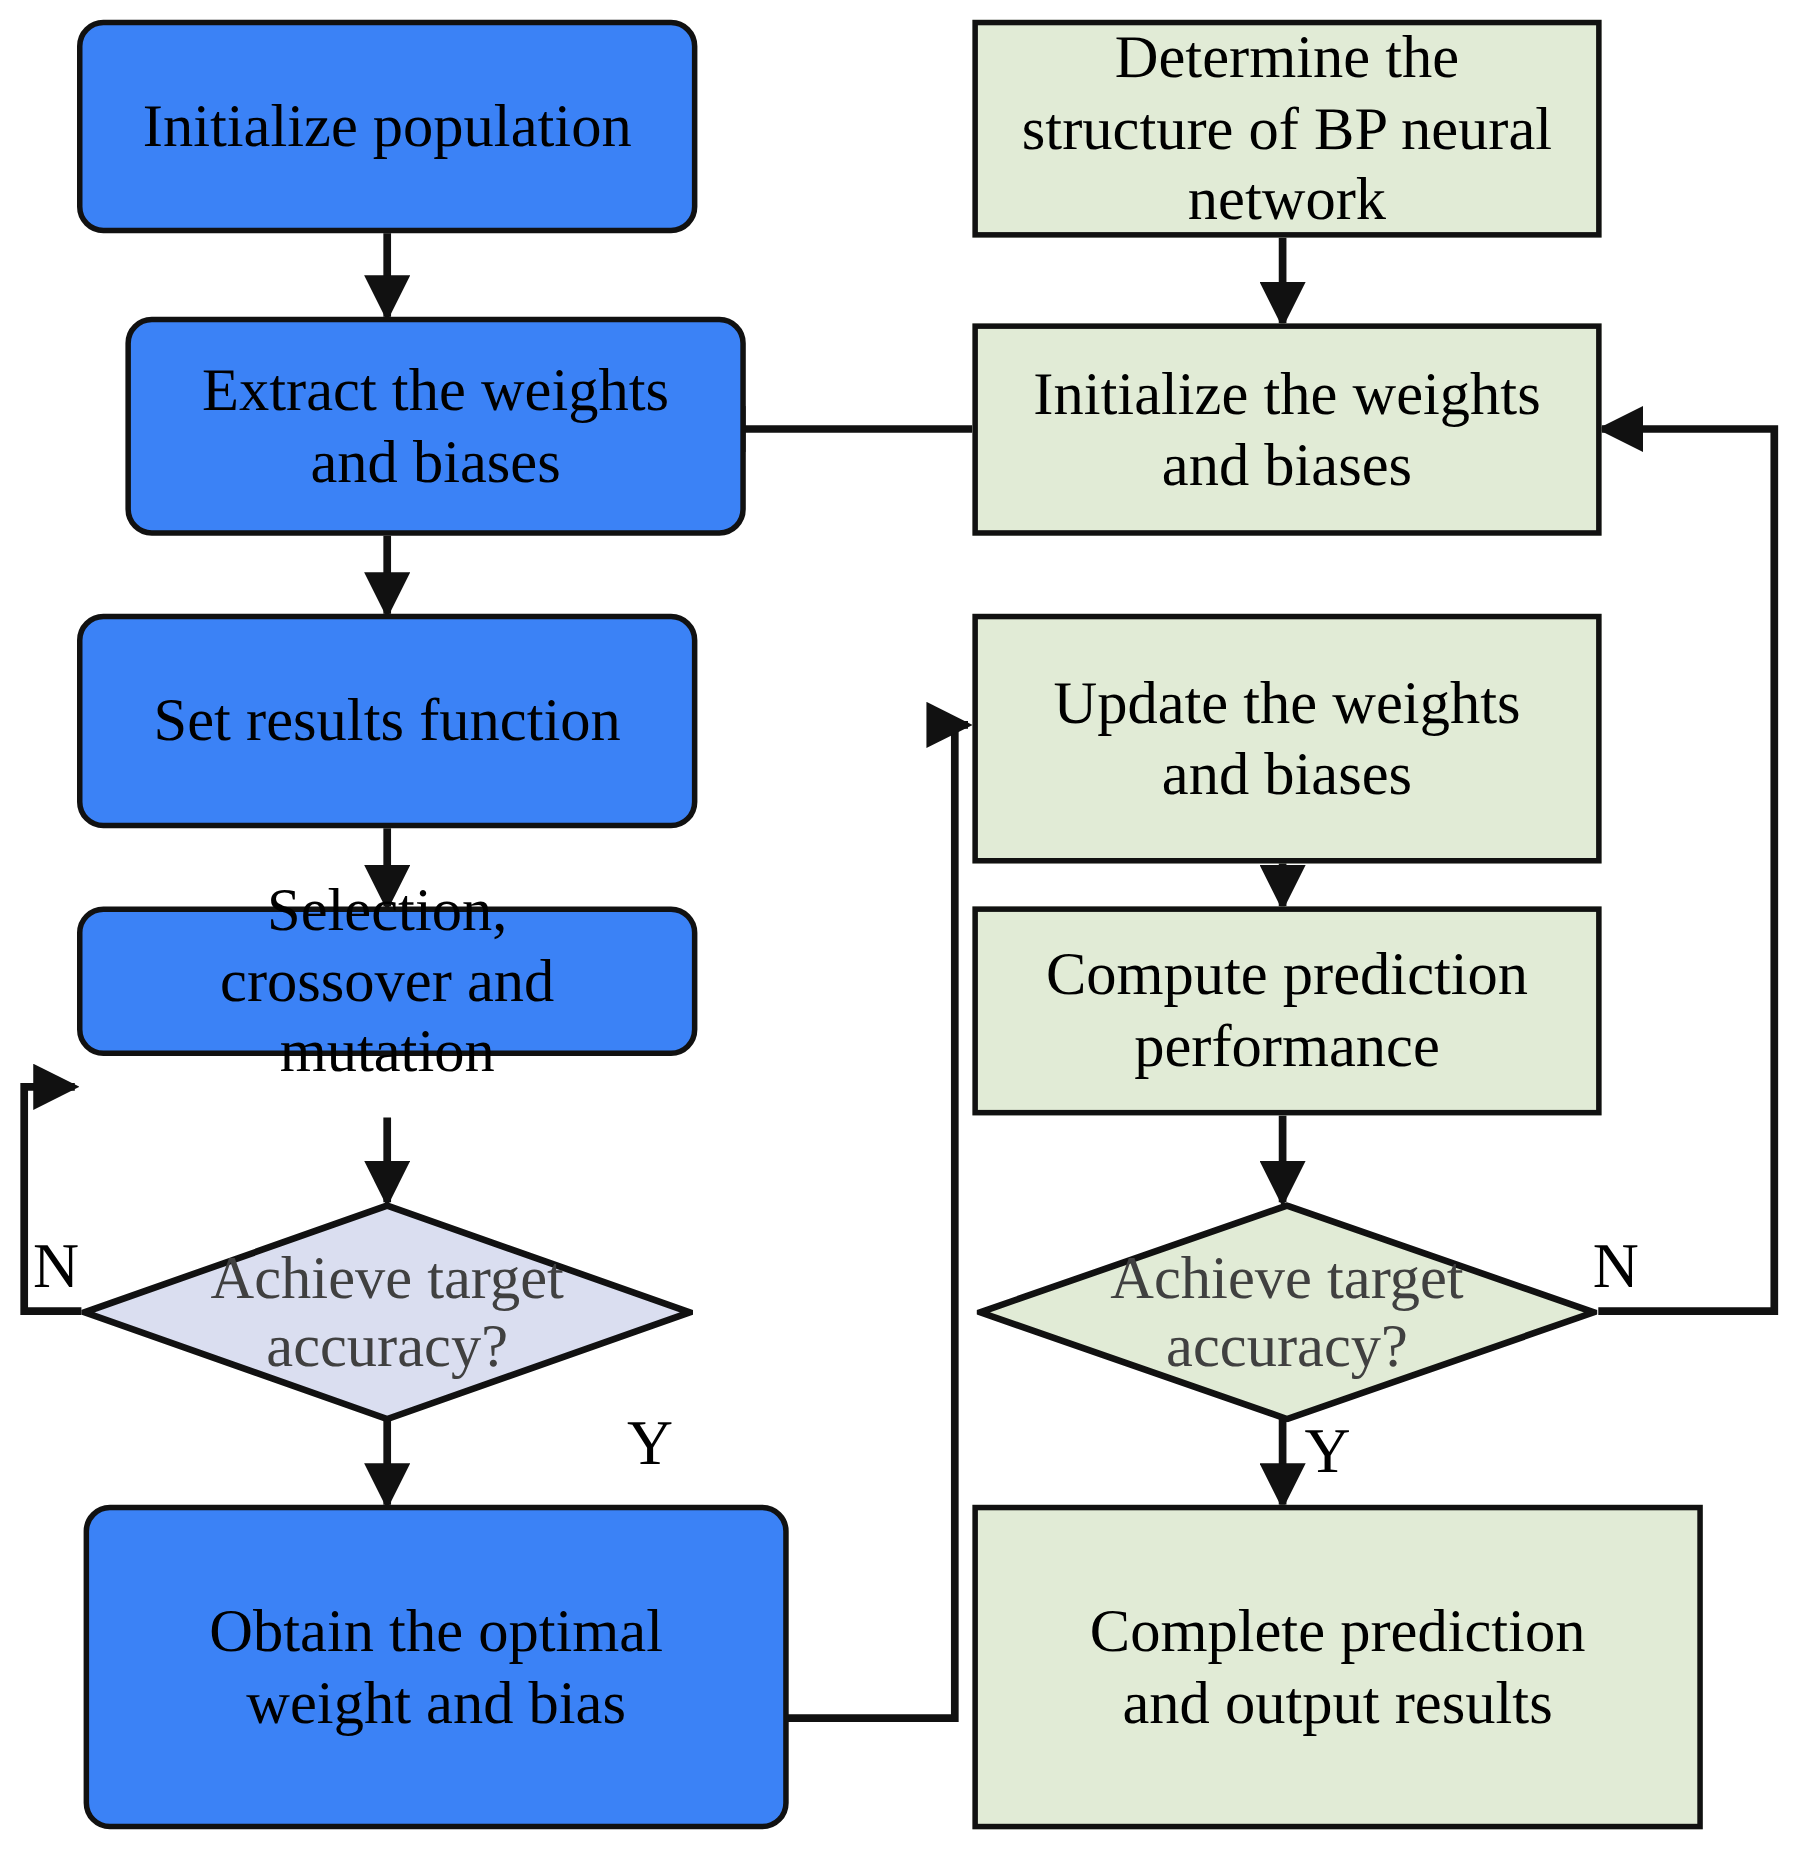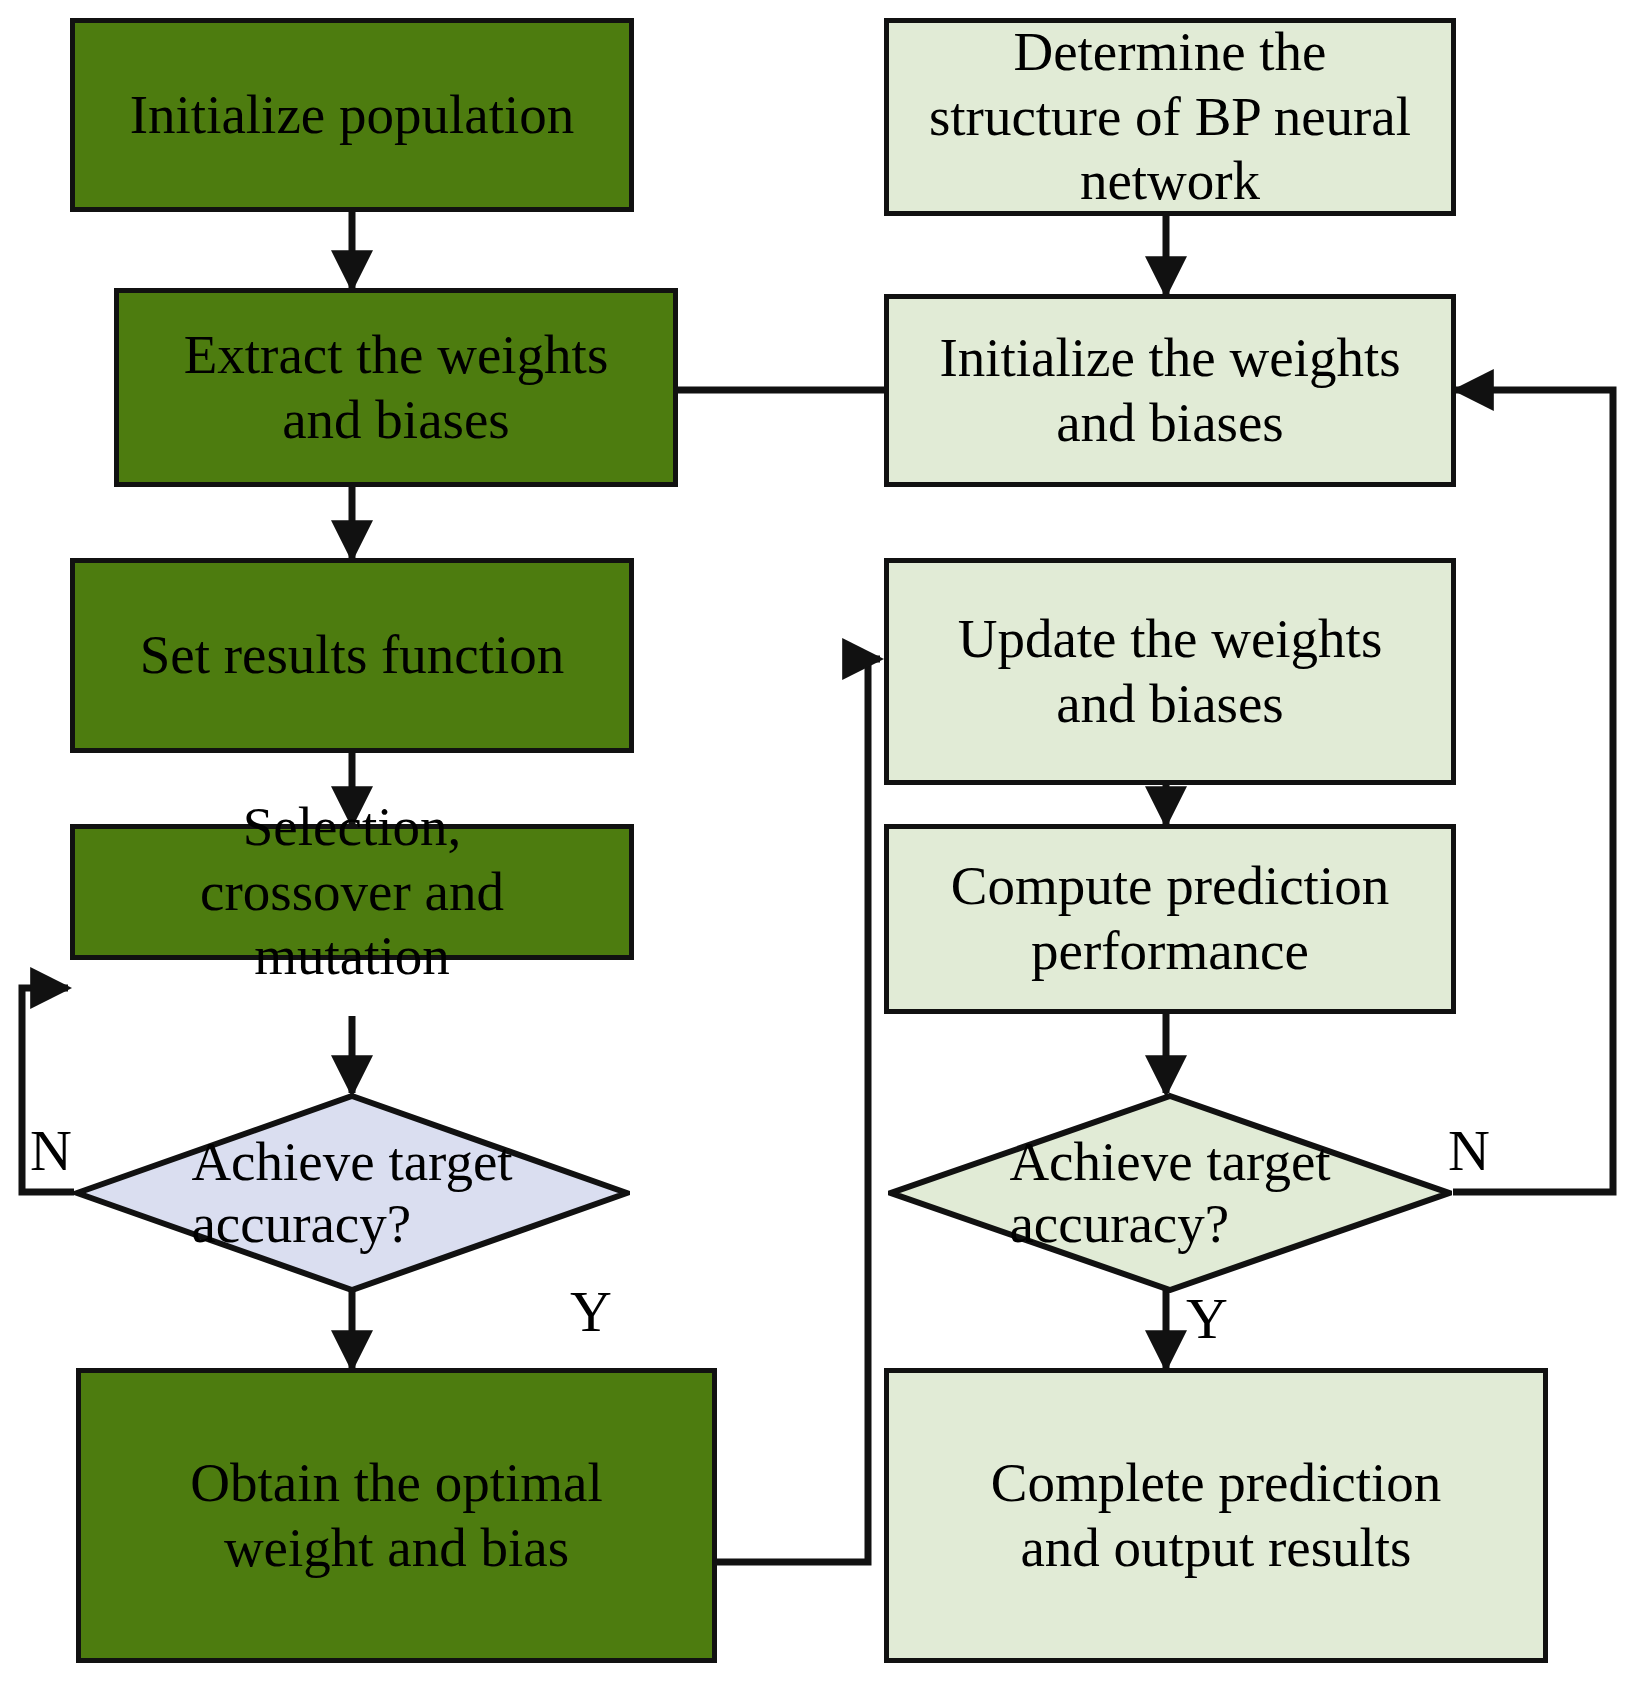--- a/index.html
+++ b/index.html
@@ -29,40 +29,41 @@
     display: flex;
     align-items: center;
     justify-content: center;
     text-align: center;
     line-height: 1.18;
     font-size: 55px;
     color: #000000;
     padding: 12px 6px;
     white-space: pre-line;
   }
-  .node.blue  { background: #4d7c0f; }
+  .node.blue  { background: #3b82f6; border-radius: 24px; }
   .node.green { background: #e1ebd6; }
 
   .diamond {
     position: absolute;
     display: flex;
     align-items: center;
     justify-content: center;
   }
   .diamond svg {
     position: absolute;
     left: 0; top: 0;
     width: 100%;
     height: 100%;
   }
   .diamond .dtext {
     position: relative;
     z-index: 2;
+    text-align: center;
     font-size: 55px;
-    color: #000000;
+    color: #404040;
     line-height: 1.12;
     white-space: pre-line;
   }
   .edge-label {
     position: absolute;
     font-size: 58px;
     color: #000000;
     line-height: 1;
   }
 </style>

